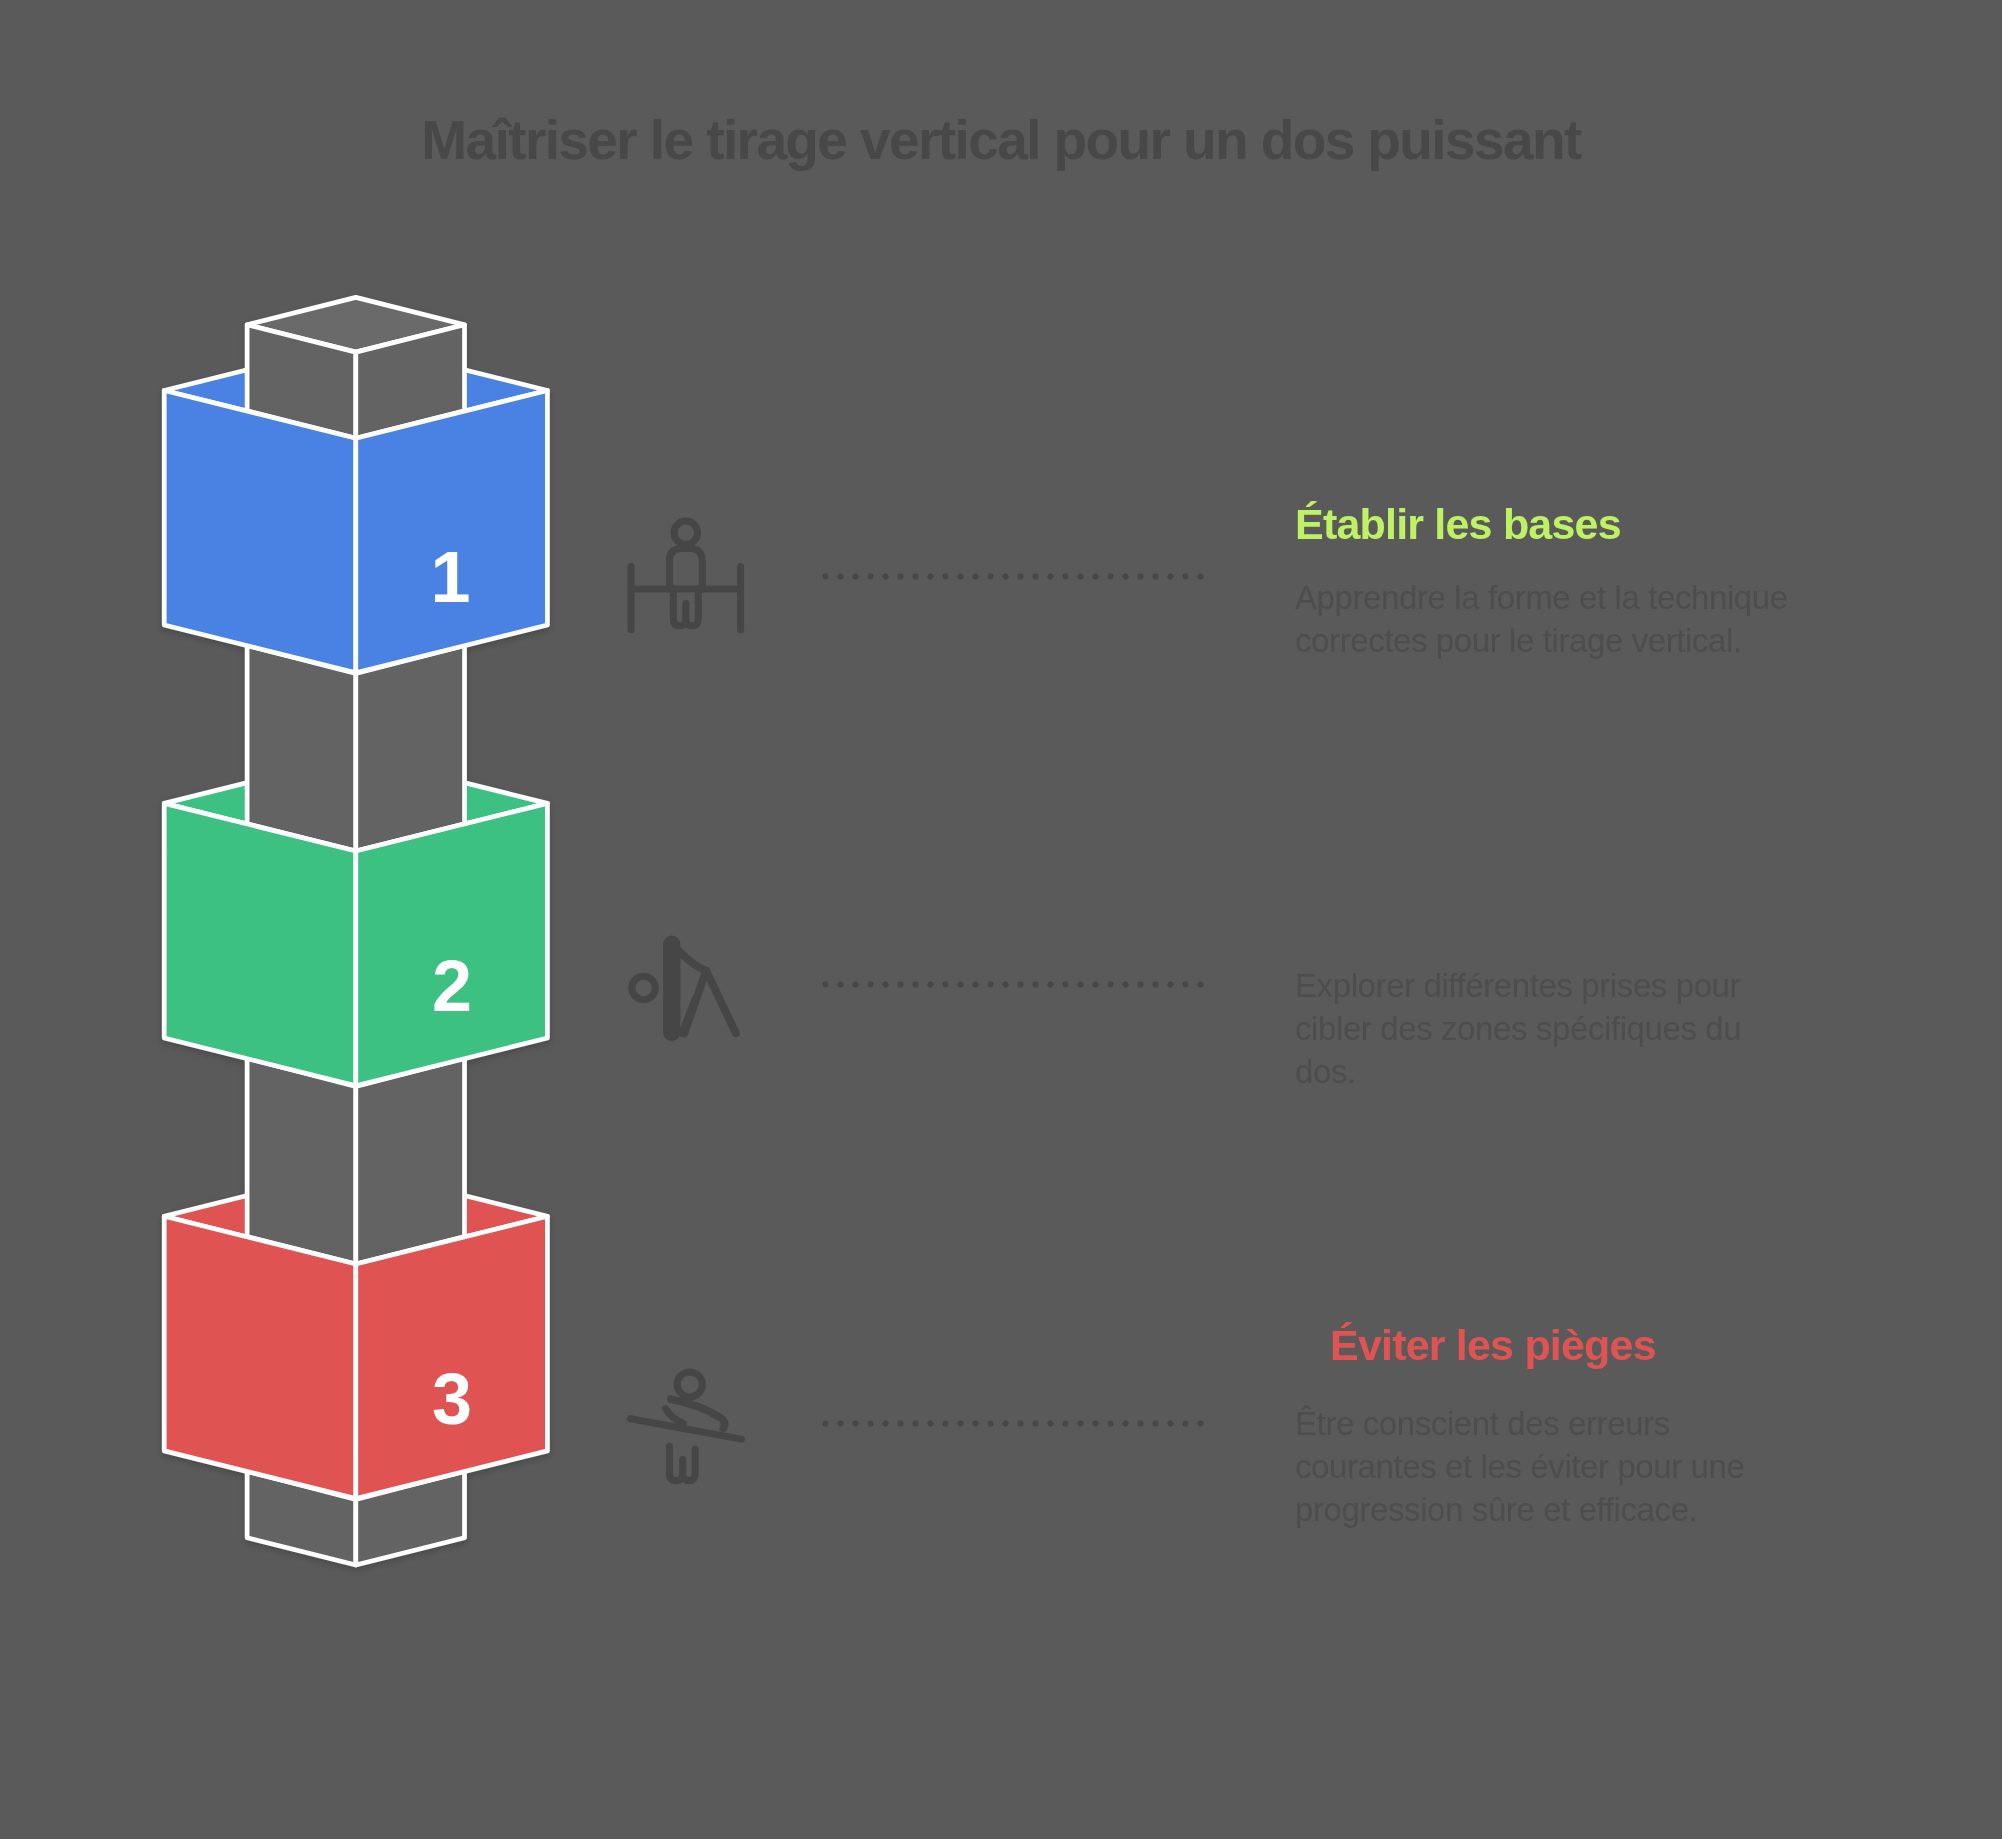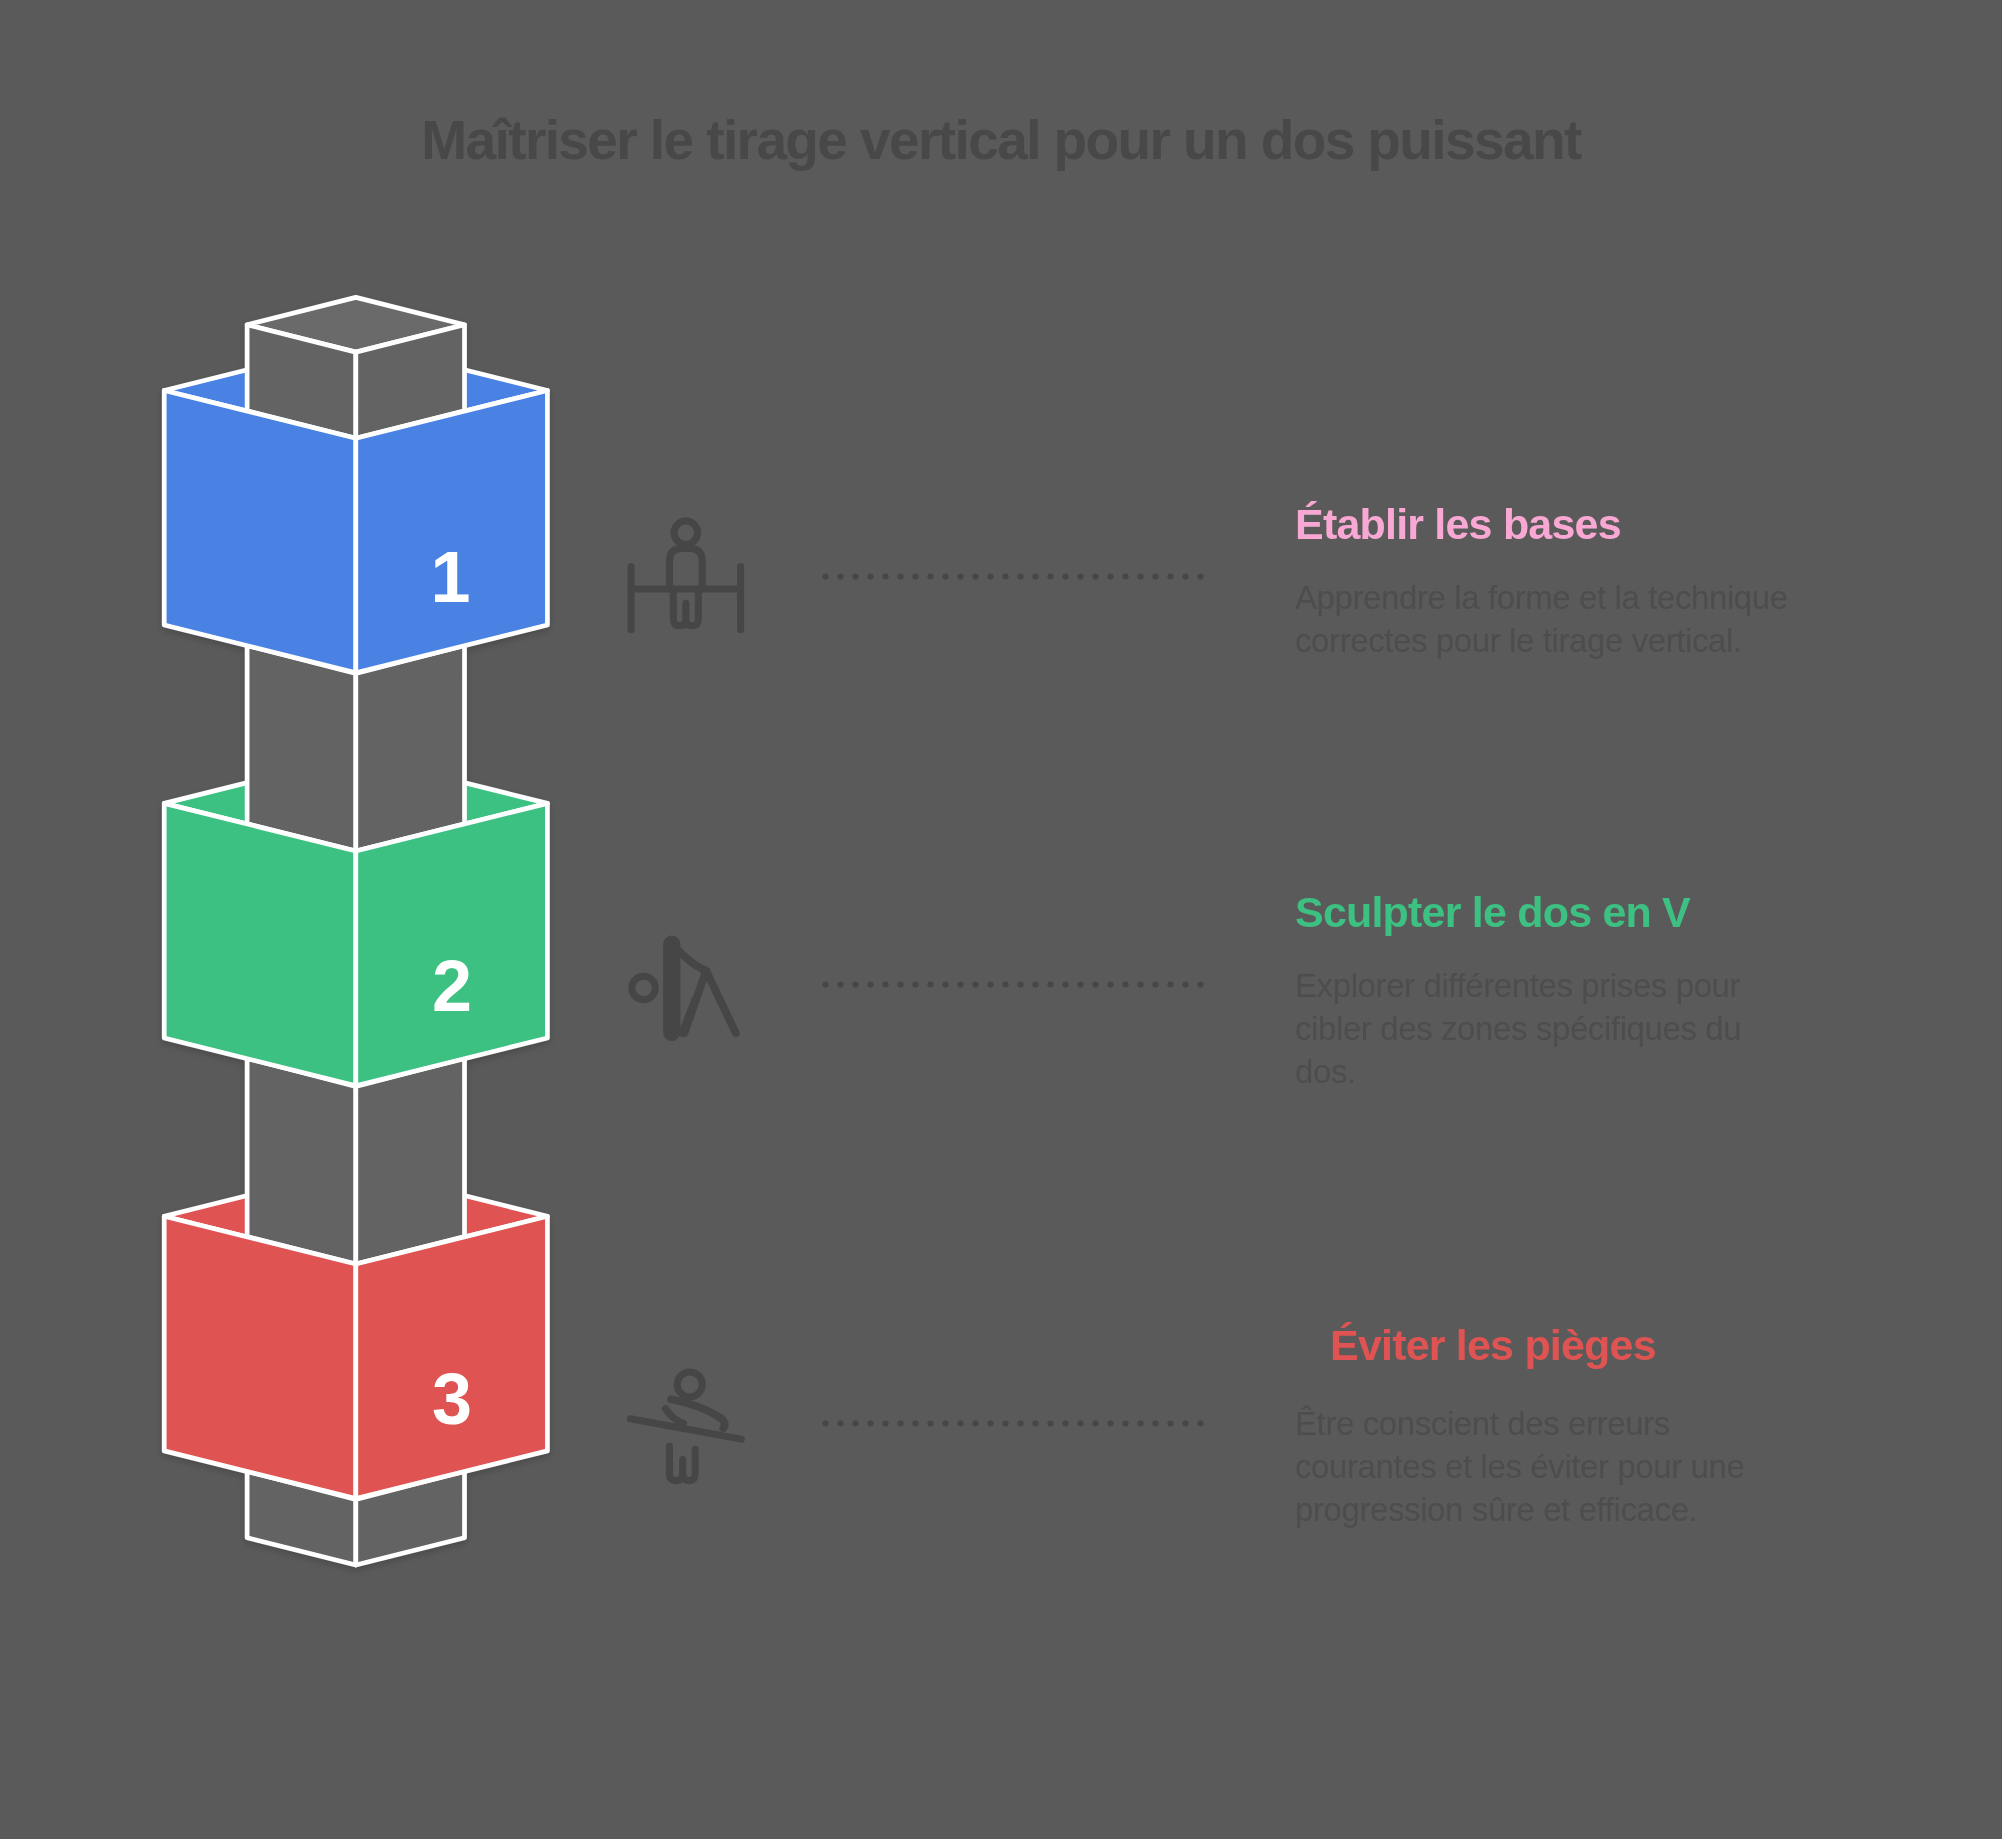--- a/index.html
+++ b/index.html
@@ -145,25 +145,24 @@
       <path d="M858 1789 Q895 1796 920 1812 Q930 1818 925 1826" stroke-width="10"></path>
       <path d="M851 1801 Q859 1814 874 1820" stroke-width="9"></path>
       <path d="M856 1849 V1884 Q856 1893 865 1893 Q873 1893 873 1884 V1866 M873 1866 V1884 Q873 1893 881 1893 Q889 1893 889 1884 V1853" stroke-width="9" fill="none"></path>
     </g>
   </svg>
 
   <div class="dots dots-1"></div>
   <div class="dots dots-2"></div>
   <div class="dots dots-3"></div>
 
-  <h2 class="section-heading heading-1" style="color: #f9a8d4;">Établir les bases</h2>
+  <h2 class="section-heading heading-1" style="color: #bef264;">Établir les bases</h2>
   <p class="section-body body-1">Apprendre la forme et la technique
 correctes pour le tirage vertical.</p>
 
-  <h2 class="section-heading heading-2" style="color: rgb(61, 193, 130);">Sculpter le dos en V</h2>
   <p class="section-body body-2">Explorer différentes prises pour
 cibler des zones spécifiques du
 dos.</p>
 
   <h2 class="section-heading heading-3" style="color: rgb(223, 83, 83);">Éviter les pièges</h2>
   <p class="section-body body-3">Être conscient des erreurs
 courantes et les éviter pour une
 progression sûre et efficace.</p>
 
 </div>

